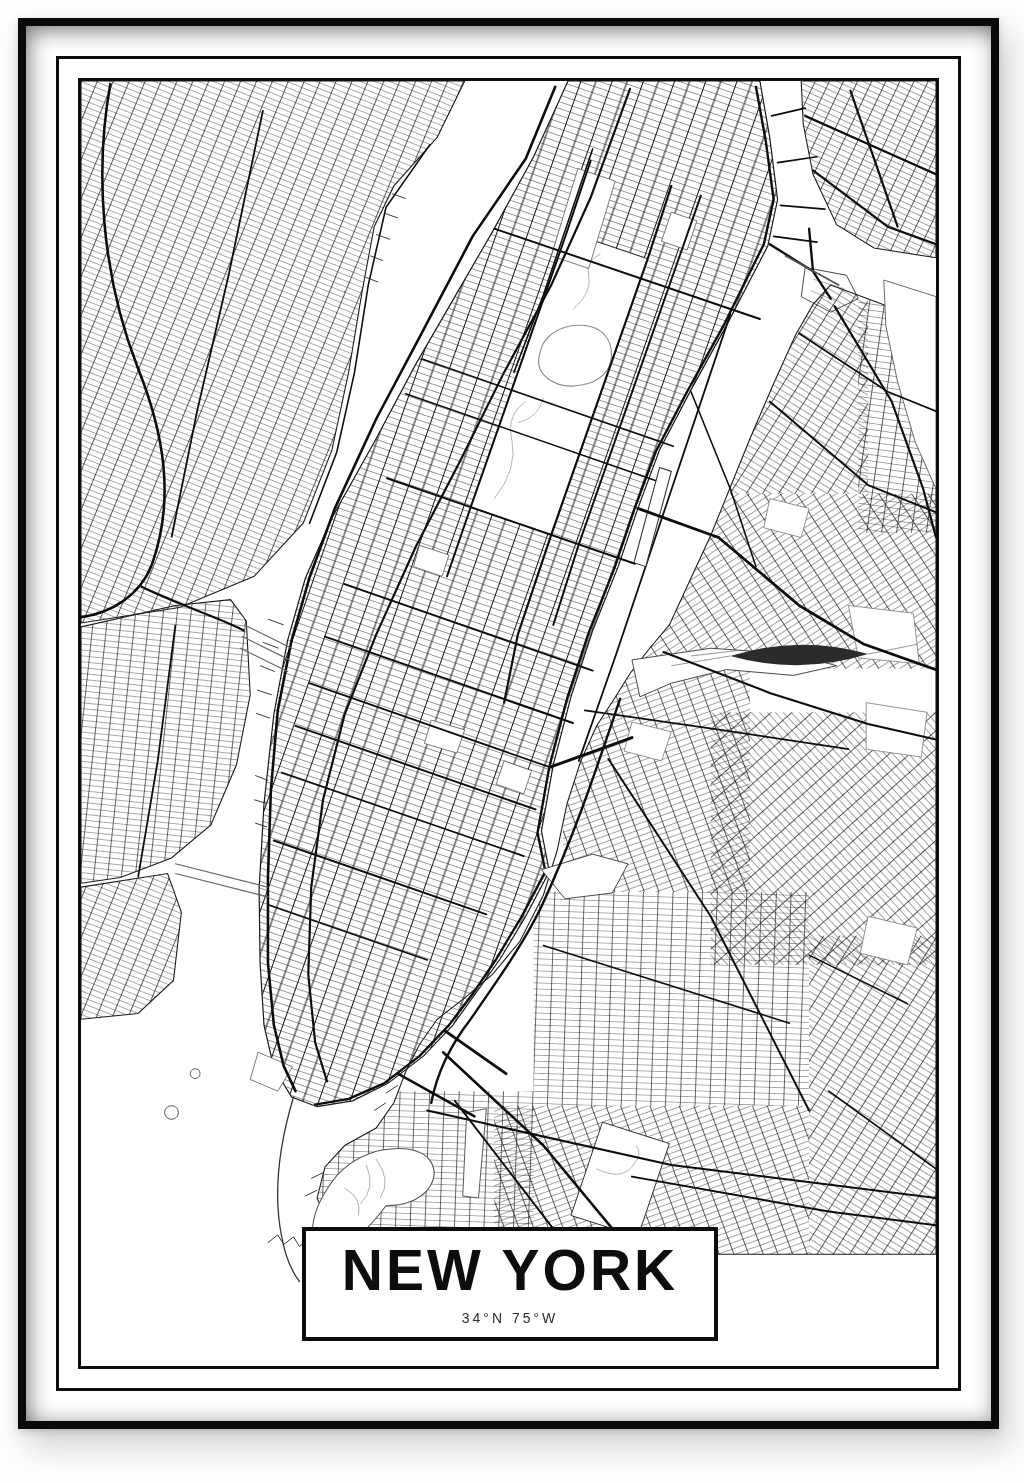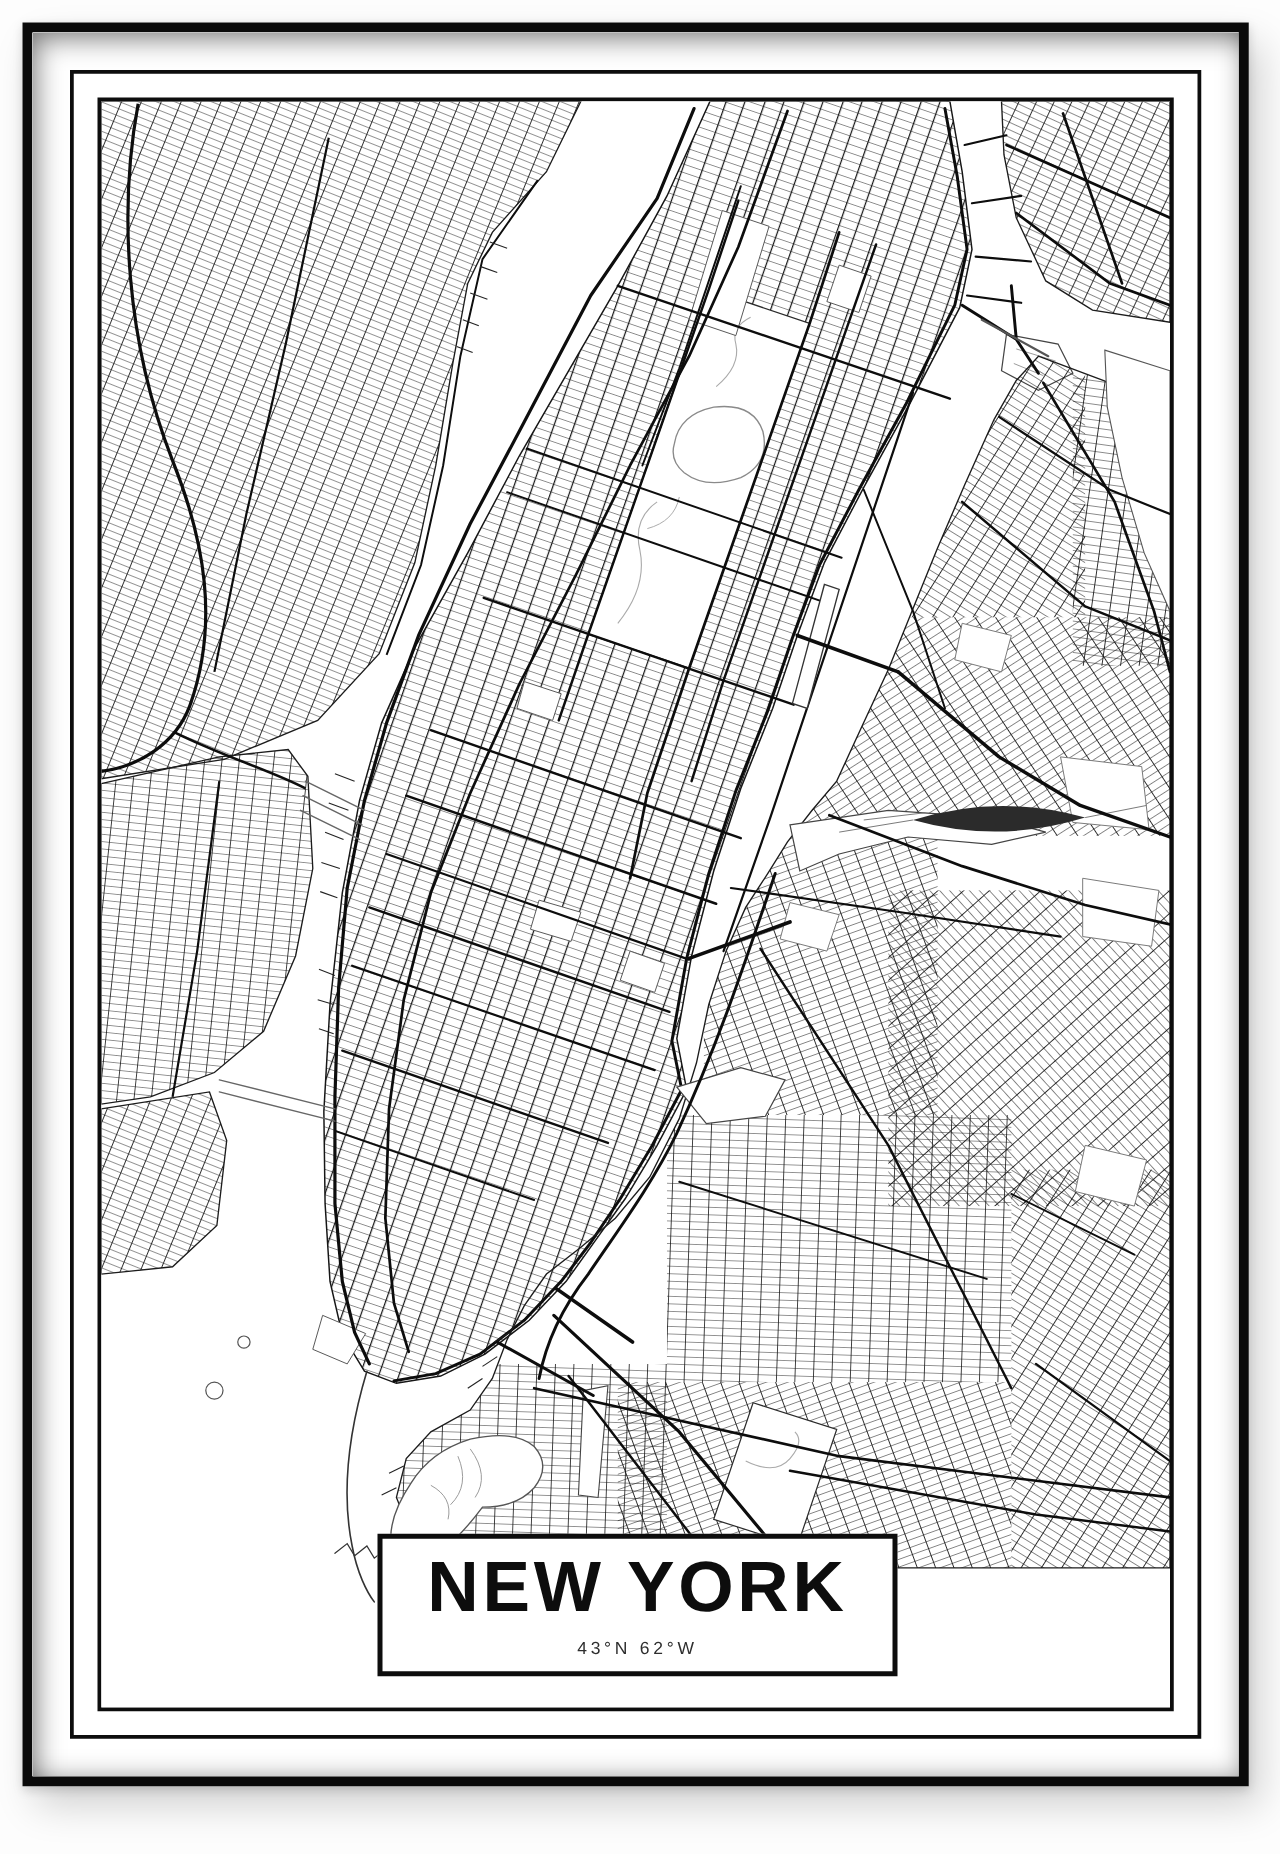--- a/index.html
+++ b/index.html
@@ -272,19 +272,19 @@
           <g>
             <path d="M236,1192 Q232,1168 252,1138 Q268,1112 300,1102 Q336,1094 352,1108 Q366,1124 352,1142 Q338,1158 310,1158 Q282,1196 254,1208 Q238,1212 236,1192 Z" fill="#fff" stroke="#555" stroke-width="1.1"></path>
             <path d="M290,1116 Q300,1140 284,1156 M300,1110 Q316,1132 304,1150 M268,1140 Q286,1150 282,1168" stroke="#999" stroke-width="0.8" fill="none"></path>
             <circle cx="92" cy="1062" r="7" fill="#fff" stroke="#555" stroke-width="1"></circle>
             <circle cx="116" cy="1022" r="5" fill="#fff" stroke="#555" stroke-width="1"></circle>
           </g>
         </svg>
 
         <div class="map-title-box">
           <div class="city-name">NEW YORK</div>
-          <div class="city-coords">43°N 62°W</div>
+          <div class="city-coords">34°N 75°W</div>
         </div>
 
       </div>
     </div>
   </div>
 </div>
 
 </body></html>

